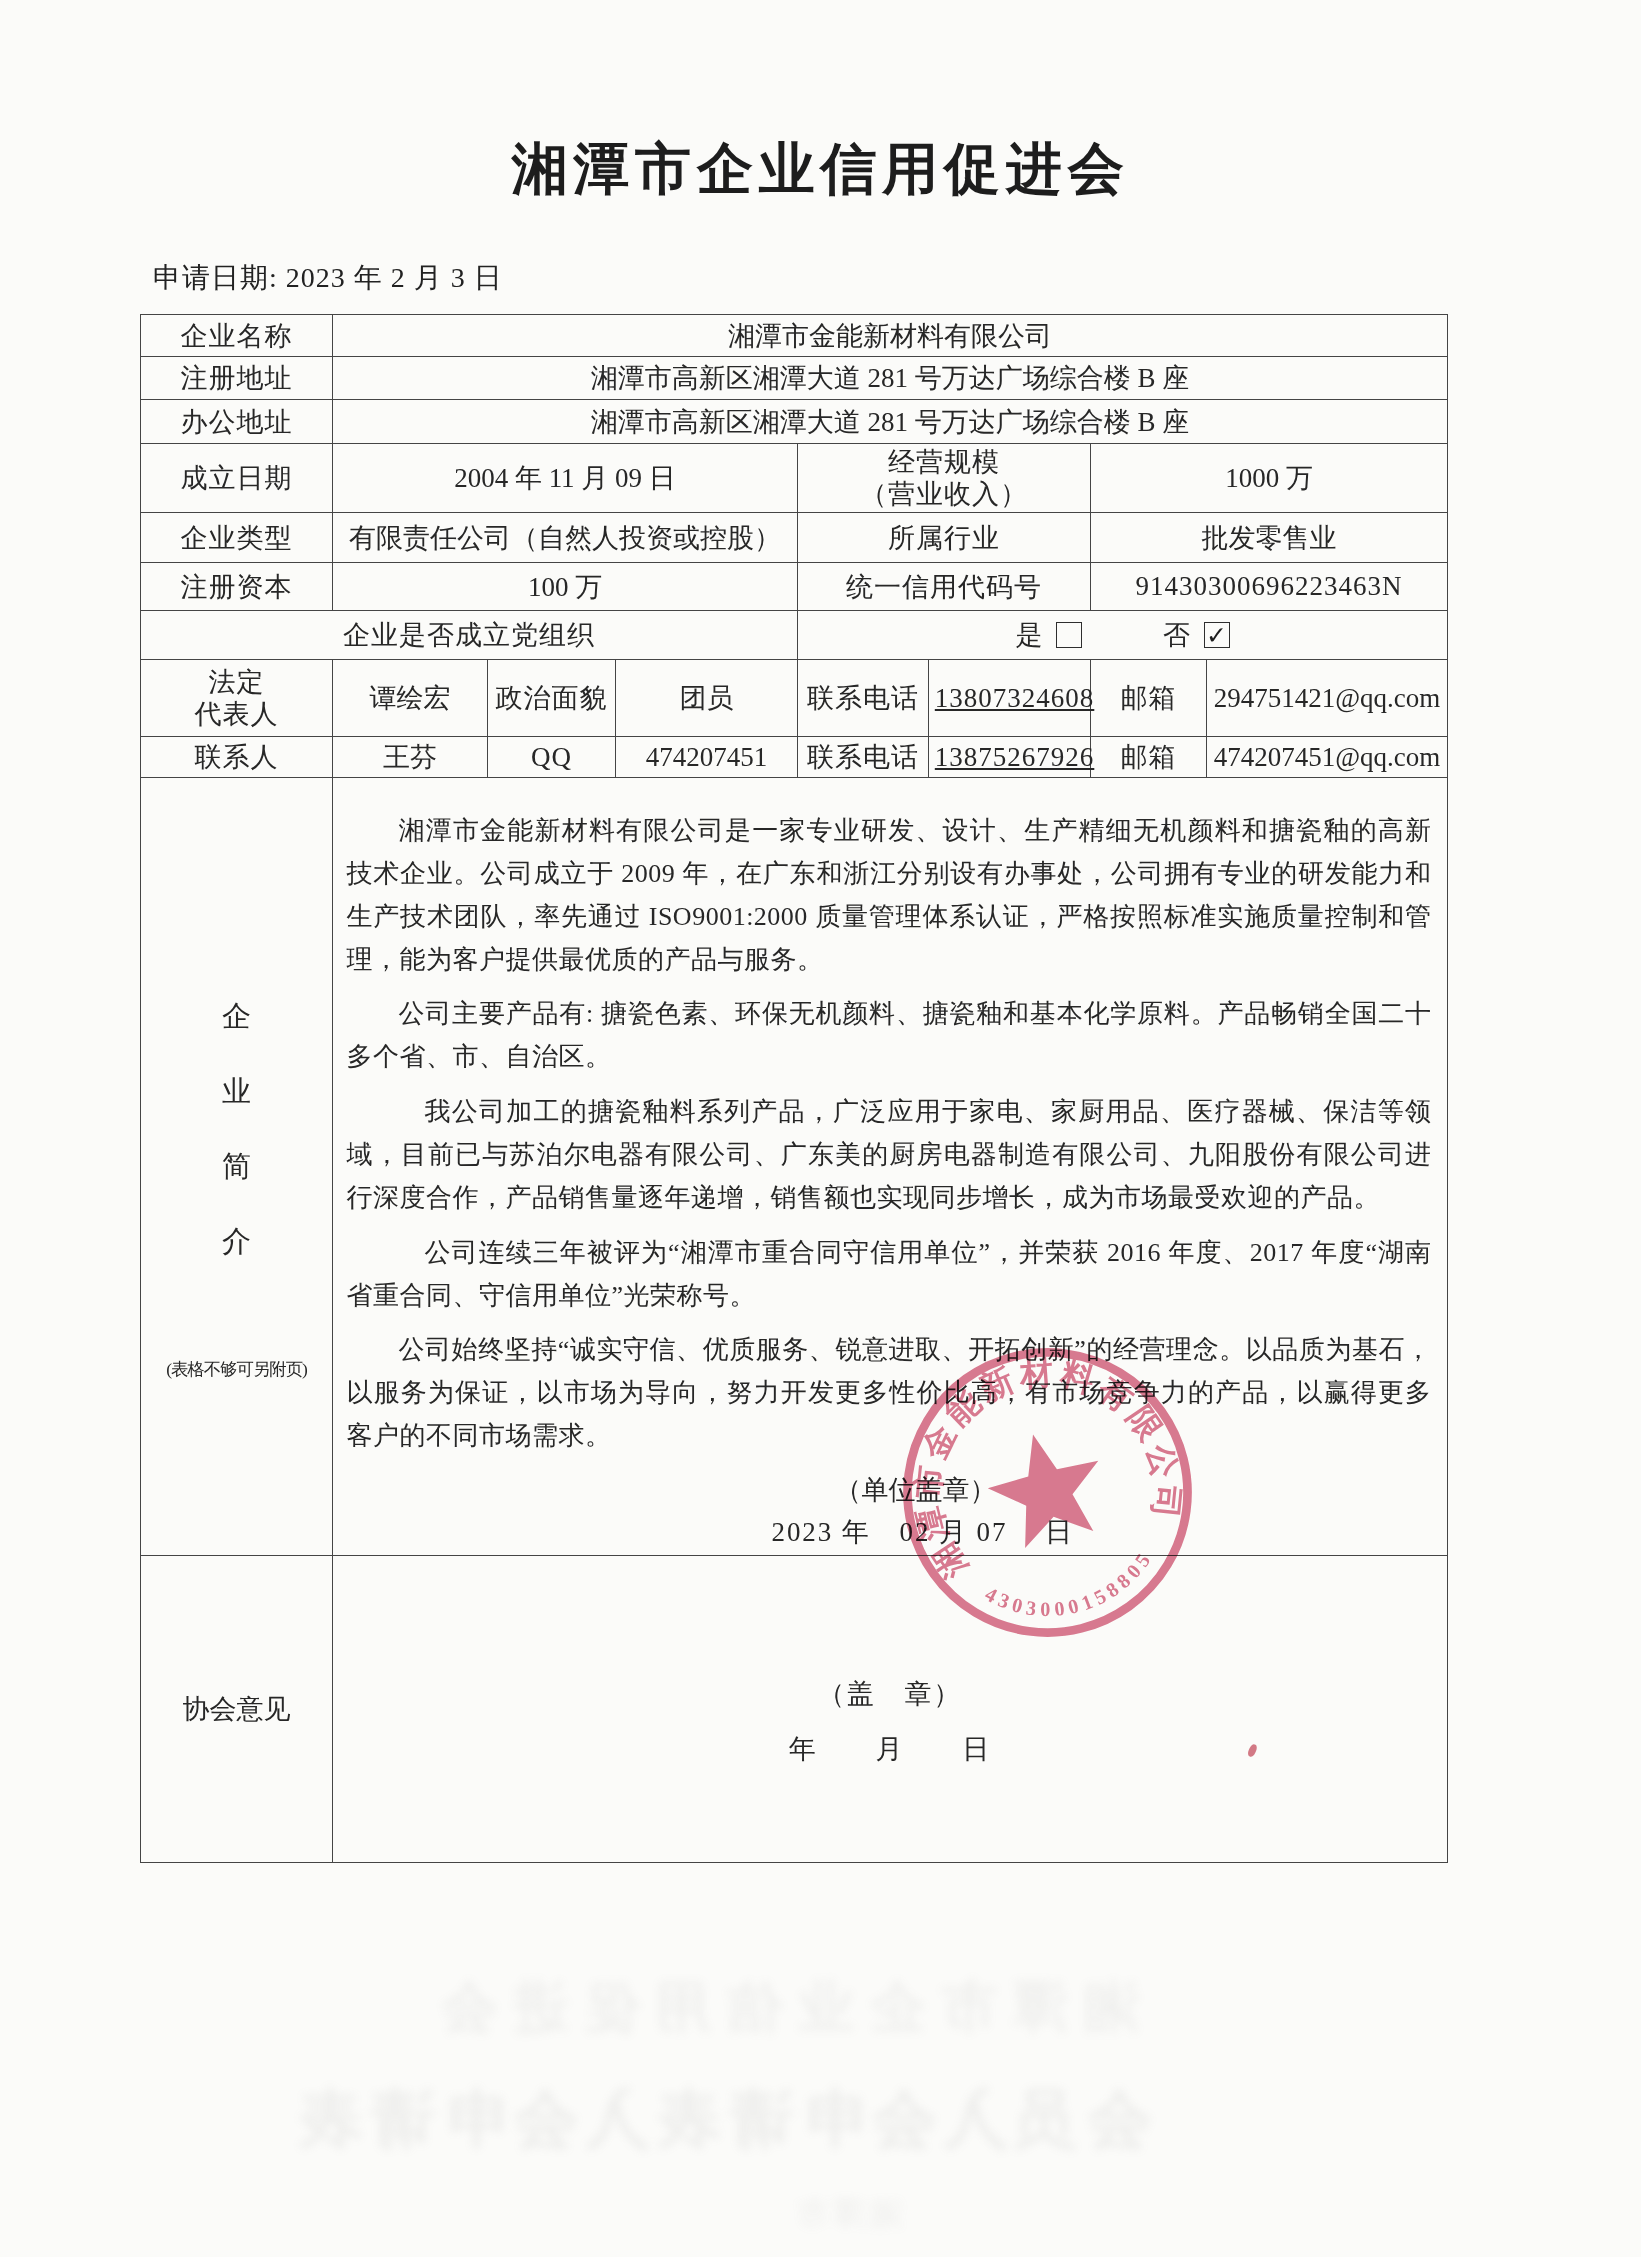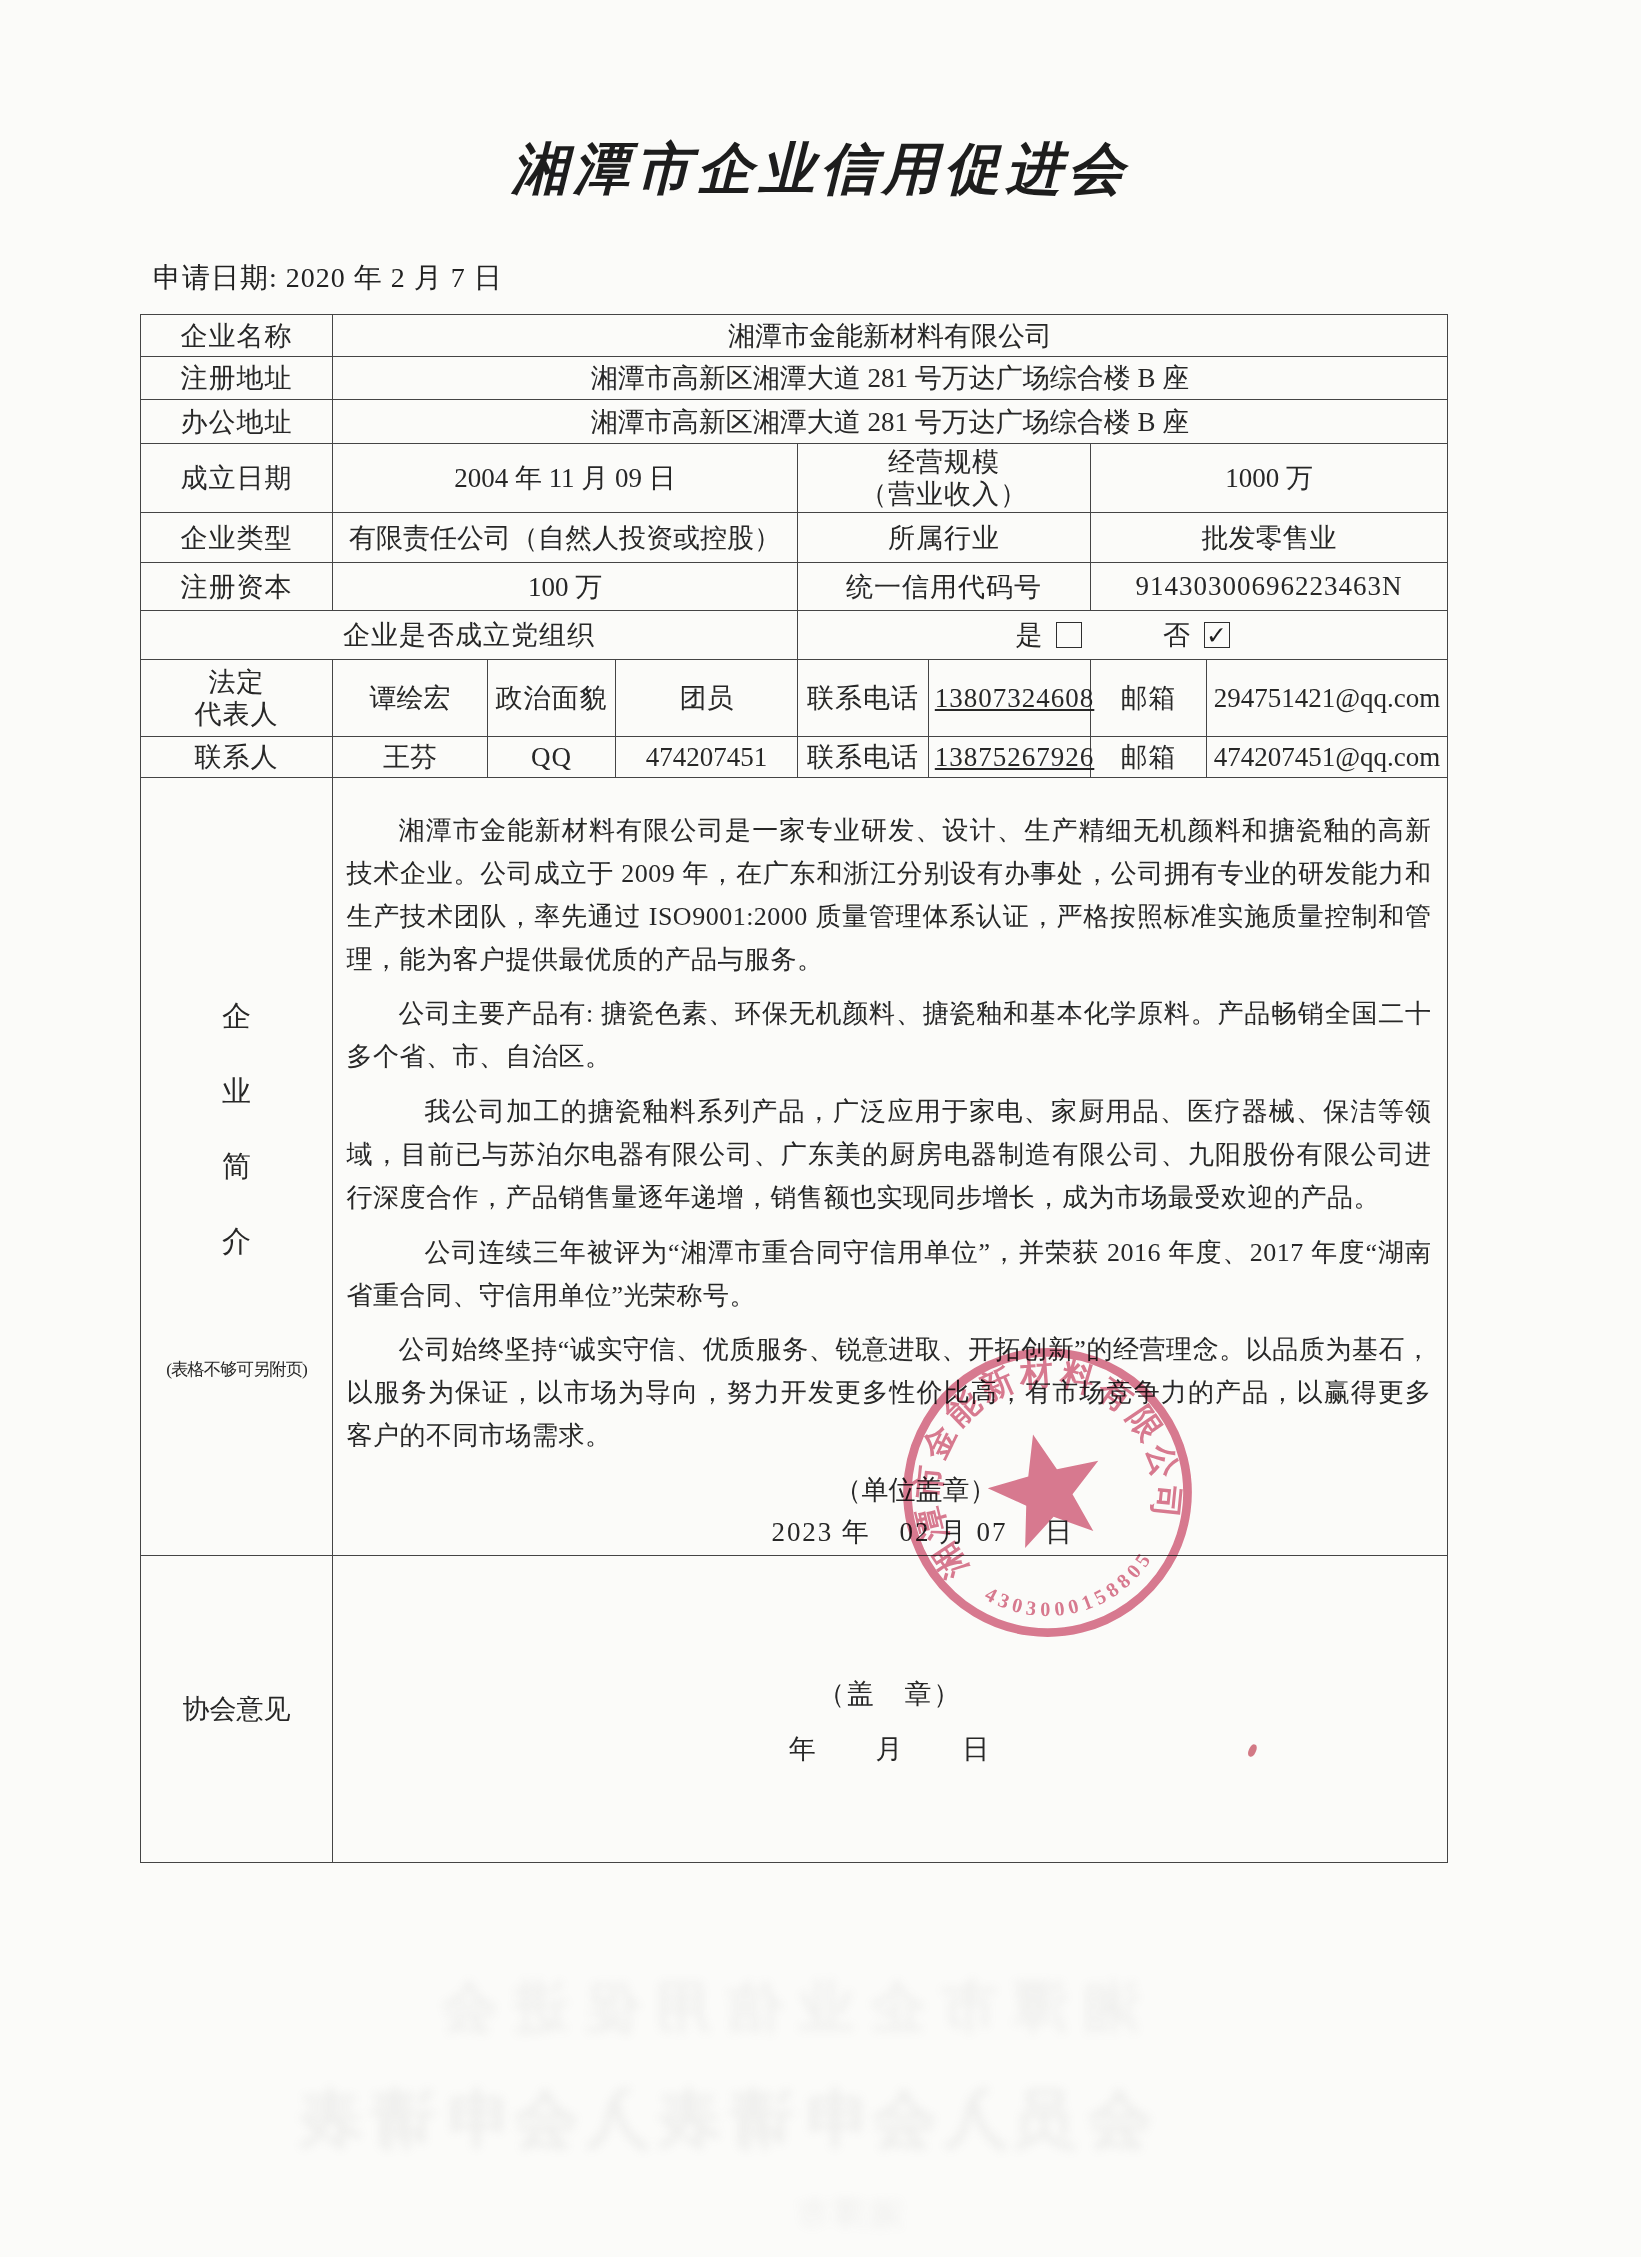--- a/index.html
+++ b/index.html
@@ -8,21 +8,21 @@
     width: 1641px; height: 2257px;
     background: #fbfbf9;
     font-family: "Liberation Serif", "DejaVu Serif", serif;
     color: #272727;
     position: relative;
     overflow: hidden;
   }
   .page { position: relative; width: 1641px; height: 2257px; }
 
   
-  .title-block { padding-top: 135px; text-align: center; font-style: italic; }
+  .title-block { padding-top: 135px; text-align: center; }
   .title-line {
     font-size: 56px; line-height: 68px; font-weight: bold;
     letter-spacing: 5.8px; color: #1d1d1d;
   }
   .apply-date {
     margin: 56px 0 0 153px;
     font-size: 28px; color: #222;
     letter-spacing: 1px;
   }
 
@@ -132,21 +132,21 @@
 </style>
 </head>
 <body>
 
 <div class="page">
 
   <div class="title-block">
     <div class="title-line">湘潭市企业信用促进会</div>
   </div>
 
-  <div class="apply-date">申请日期: 2020 年 2  月 7  日</div>
+  <div class="apply-date">申请日期: 2023 年 2  月 3  日</div>
 
   <table class="form">
     <colgroup>
       <col style="width:192px">
         <col style="width:155px">
         <col style="width:128px">
         <col style="width:182px">
       <col style="width:131px">
         <col style="width:162px">
         <col style="width:116px">

